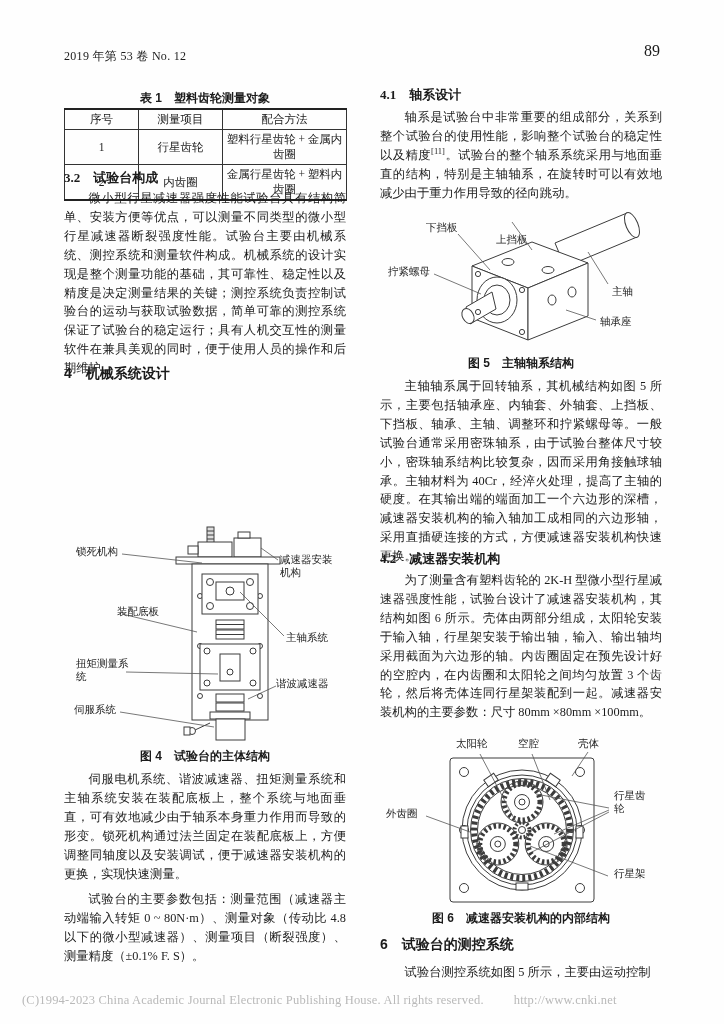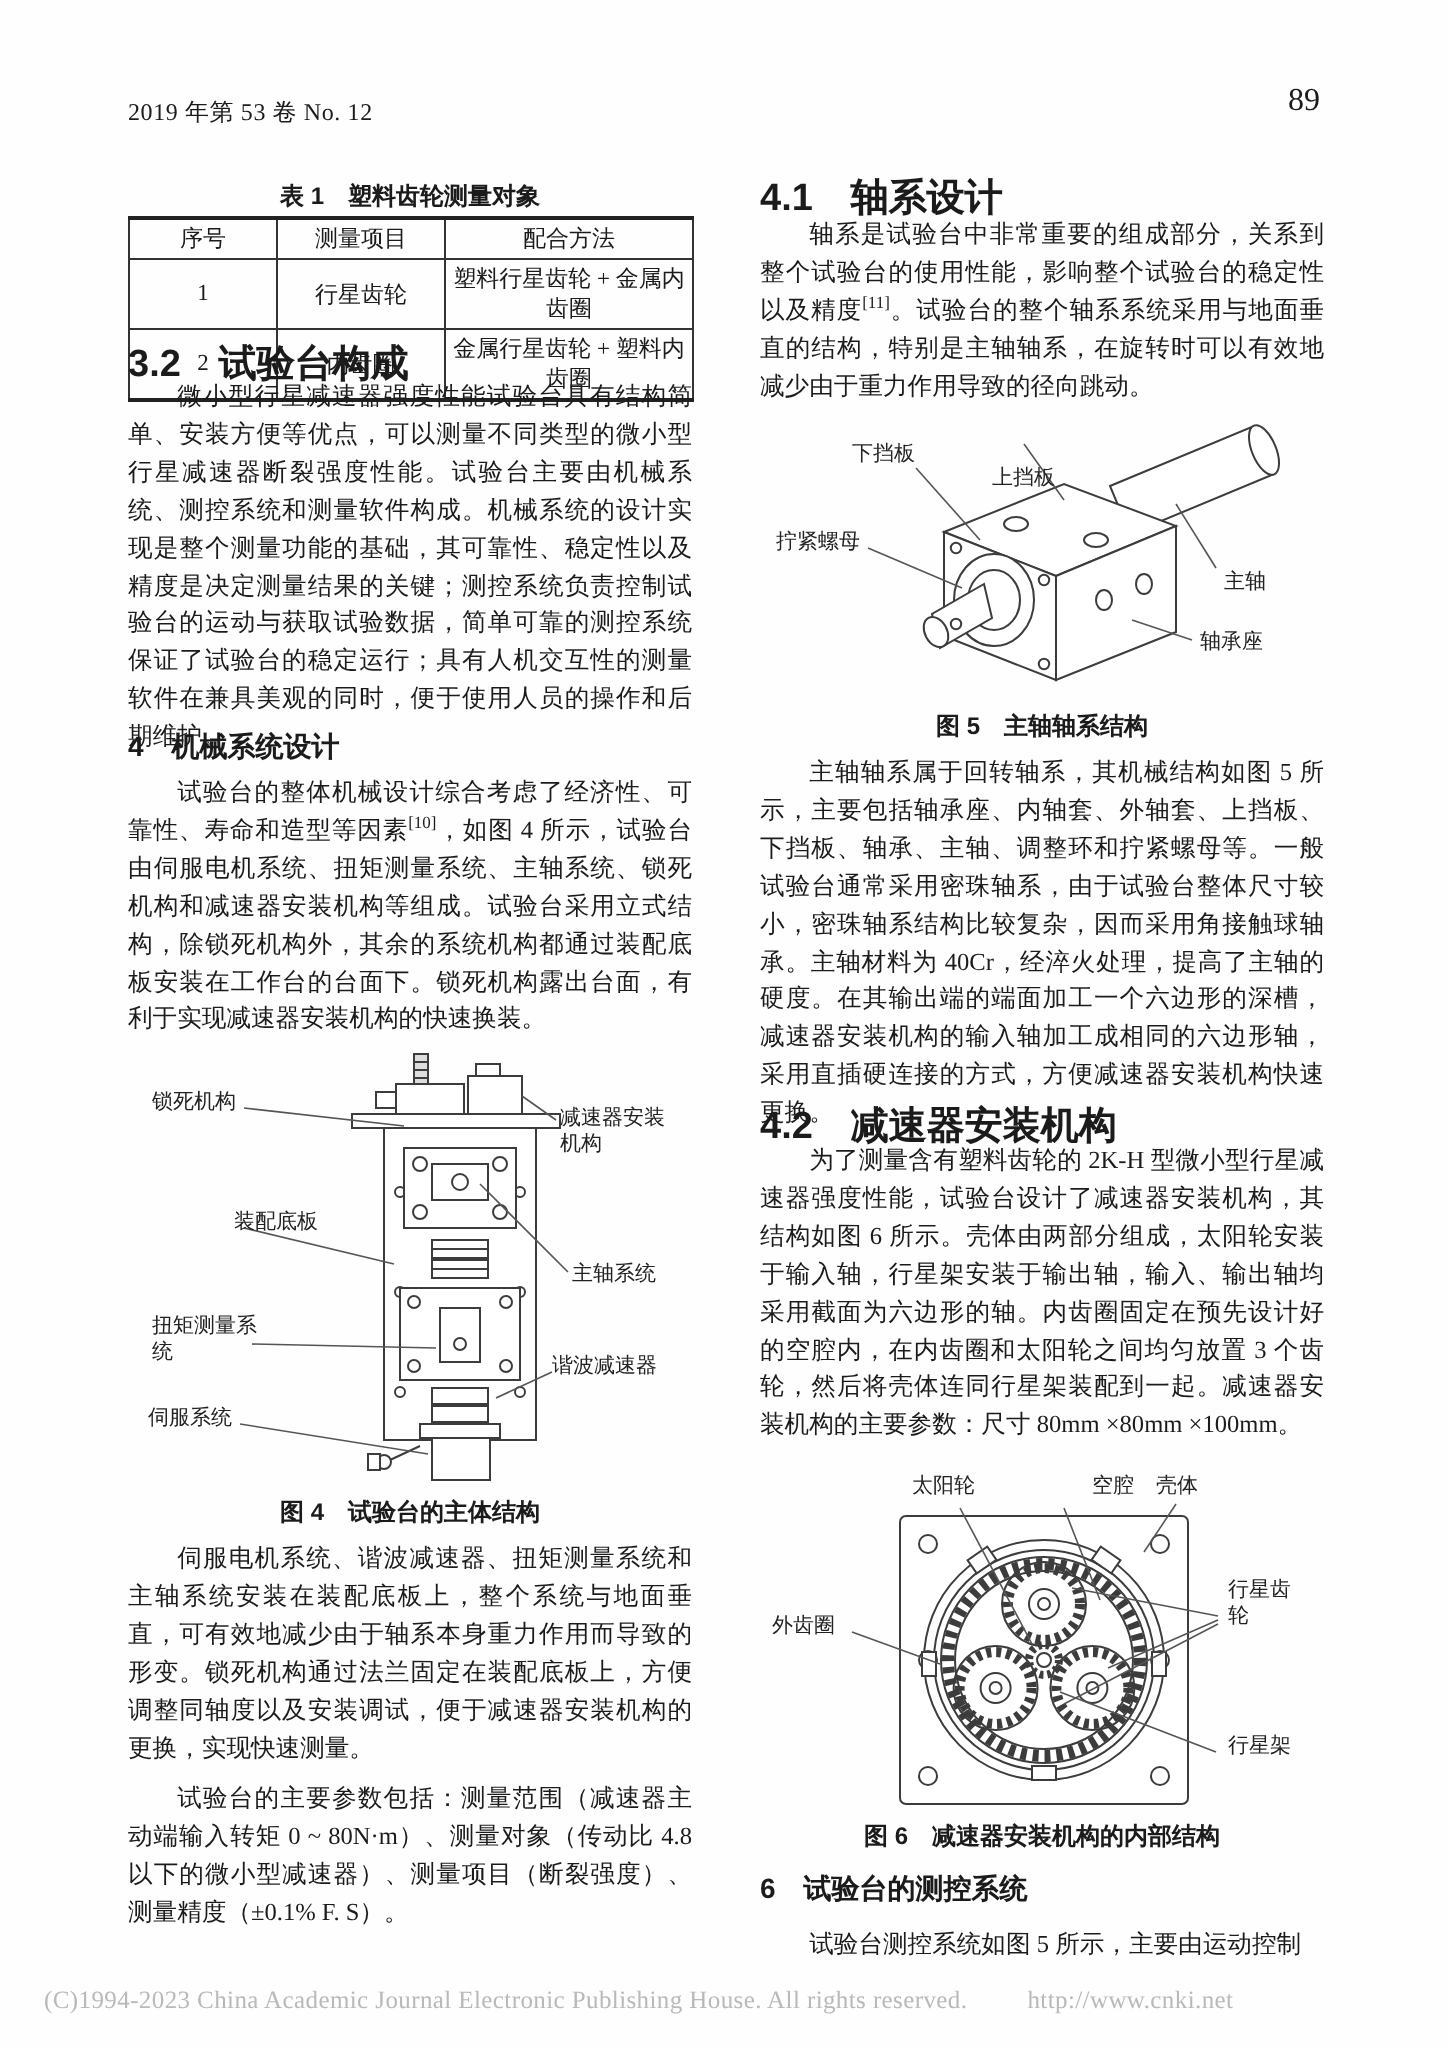--- a/index.html
+++ b/index.html
@@ -7,21 +7,21 @@
   .page{position:relative;width:724px;height:1024px;background:#fefefe;overflow:hidden;
         font-family:"Liberation Serif","DejaVu Serif",serif;color:#1b1b1b;}
   .abs{position:absolute;}
   
   .hdr-issue{left:64px;top:48px;font-size:12px;letter-spacing:.3px;}
   .hdr-page{left:644px;top:42px;font-size:16px;}
   
   .para{width:282px;font-size:12.3px;line-height:18.9px;text-align:justify;text-indent:2em;}
   .para sup{font-size:8.5px;line-height:0;}
   .h1{width:282px;font-size:14px;font-weight:bold;font-family:"Liberation Sans","DejaVu Sans",sans-serif;}
-  .h2{width:282px;font-size:19px;font-weight:bold;font-family:Liberation Sans, sans-serif;}
+  .h2{width:282px;font-size:13px;font-weight:bold;font-family:Liberation Serif, serif;}
   .caption{width:282px;text-align:center;font-size:12px;font-weight:bold;
            font-family:"Liberation Sans","DejaVu Sans",sans-serif;}
   
   .t1{border-collapse:collapse;width:282px;font-size:11.5px;table-layout:fixed;
       border-top:2px solid #222;border-bottom:2px solid #222;}
   .t1 td,.t1 th{border:1px solid #333;text-align:center;padding:2px 2px;font-weight:normal;height:15px;}
   
   .fig{width:282px;}
   .fig svg{position:absolute;left:0;top:0;}
   .flabel{position:absolute;font-size:10.5px;line-height:1.2;color:#222;white-space:nowrap;}
@@ -62,21 +62,20 @@
       <td>内齿圈</td>
       <td>金属行星齿轮 + 塑料内齿圈</td>
     </tr>
   </tbody>
     </table>
 
   <div class="abs h2" style="left:64px;top:169px;">3.2　试验台构成</div>
   <div class="abs para" style="left:64px;top:189px;">微小型行星减速器强度性能试验台具有结构简单、安装方便等优点，可以测量不同类型的微小型行星减速器断裂强度性能。试验台主要由机械系统、测控系统和测量软件构成。机械系统的设计实现是整个测量功能的基础，其可靠性、稳定性以及精度是决定测量结果的关键；测控系统负责控制试验台的运动与获取试验数据，简单可靠的测控系统保证了试验台的稳定运行；具有人机交互性的测量软件在兼具美观的同时，便于使用人员的操作和后期维护。</div>
 
   <div class="abs h1" style="left:64px;top:365px;">4　机械系统设计</div>
-  <div class="abs para" style="left:64px;top:387px;"><span>试验台的整体机械设计综合考虑了经济性、可靠性、寿命和造型等因素</span><sup>[10]</sup><span>，如图 4 所示，试验台由伺服电机系统、扭矩测量系统、主轴系统、锁死机构和减速器安装机构等组成。试验台采用立式结构，除锁死机构外，其余的系统机构都通过装配底板安装在工作台的台面下。锁死机构露出台面，有利于实现减速器安装机构的快速换装。</span></div>
 
   <div class="abs fig" style="left:64px;top:526px;height:218px;">
     <svg width="282" height="218" viewBox="0 0 282 218">
       <g fill="#ffffff" stroke="#3c3c3c" stroke-width="1">
 
         <g>
           <rect x="143" y="1" width="7" height="16" fill="#ddd"></rect>
           <line x1="143" y1="5" x2="150" y2="5"></line>
             <line x1="143" y1="9" x2="150" y2="9"></line>
             <line x1="143" y1="13" x2="150" y2="13"></line>
@@ -269,21 +268,21 @@
         <line x1="152" y1="18" x2="170" y2="64"></line>
         <line x1="208" y1="16" x2="192" y2="40"></line>
         <line x1="46" y1="80" x2="90" y2="96"></line>
         <line x1="229" y1="72" x2="156" y2="58"></line>
         <line x1="229" y1="74" x2="174" y2="98"></line>
         <line x1="229" y1="76" x2="152" y2="116"></line>
         <line x1="228" y1="140" x2="150" y2="110"></line>
       </g>
     </svg>
     <div class="flabel" style="left:76px;top:2px;">太阳轮</div>
-    <div class="flabel" style="left:138px;top:2px;margin-left:28px;">空腔</div>
+    <div class="flabel" style="left:138px;top:2px;">空腔</div>
     <div class="flabel" style="left:198px;top:2px;">壳体</div>
     <div class="flabel" style="left:6px;top:72px;">外齿圈</div>
     <div class="flabel wrap" style="left:234px;top:54px;width:40px;">行星齿轮</div>
     <div class="flabel" style="left:234px;top:132px;">行星架</div>
   </div>
   <div class="abs caption" style="left:380px;top:910px;">图 6　减速器安装机构的内部结构</div>
 
   <div class="abs h1" style="left:380px;top:936px;">6　试验台的测控系统</div>
   <div class="abs para" style="left:380px;top:963px;">试验台测控系统如图 5 所示，主要由运动控制</div>
 

